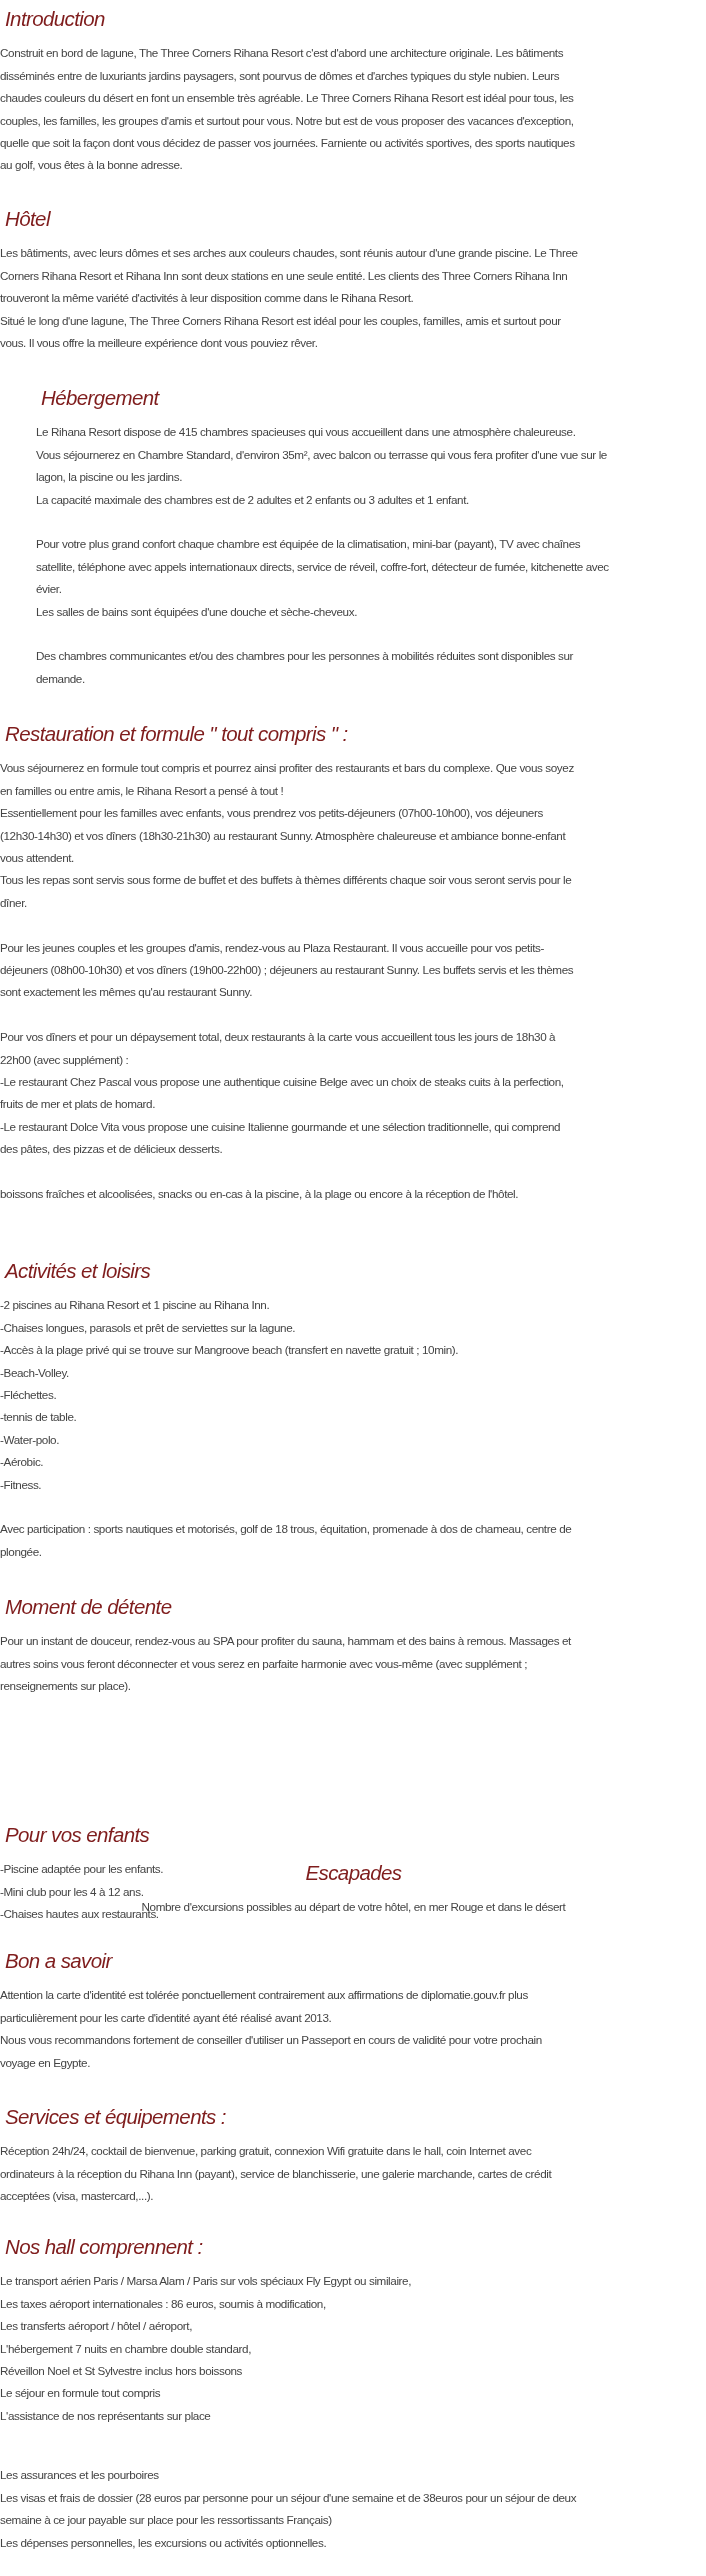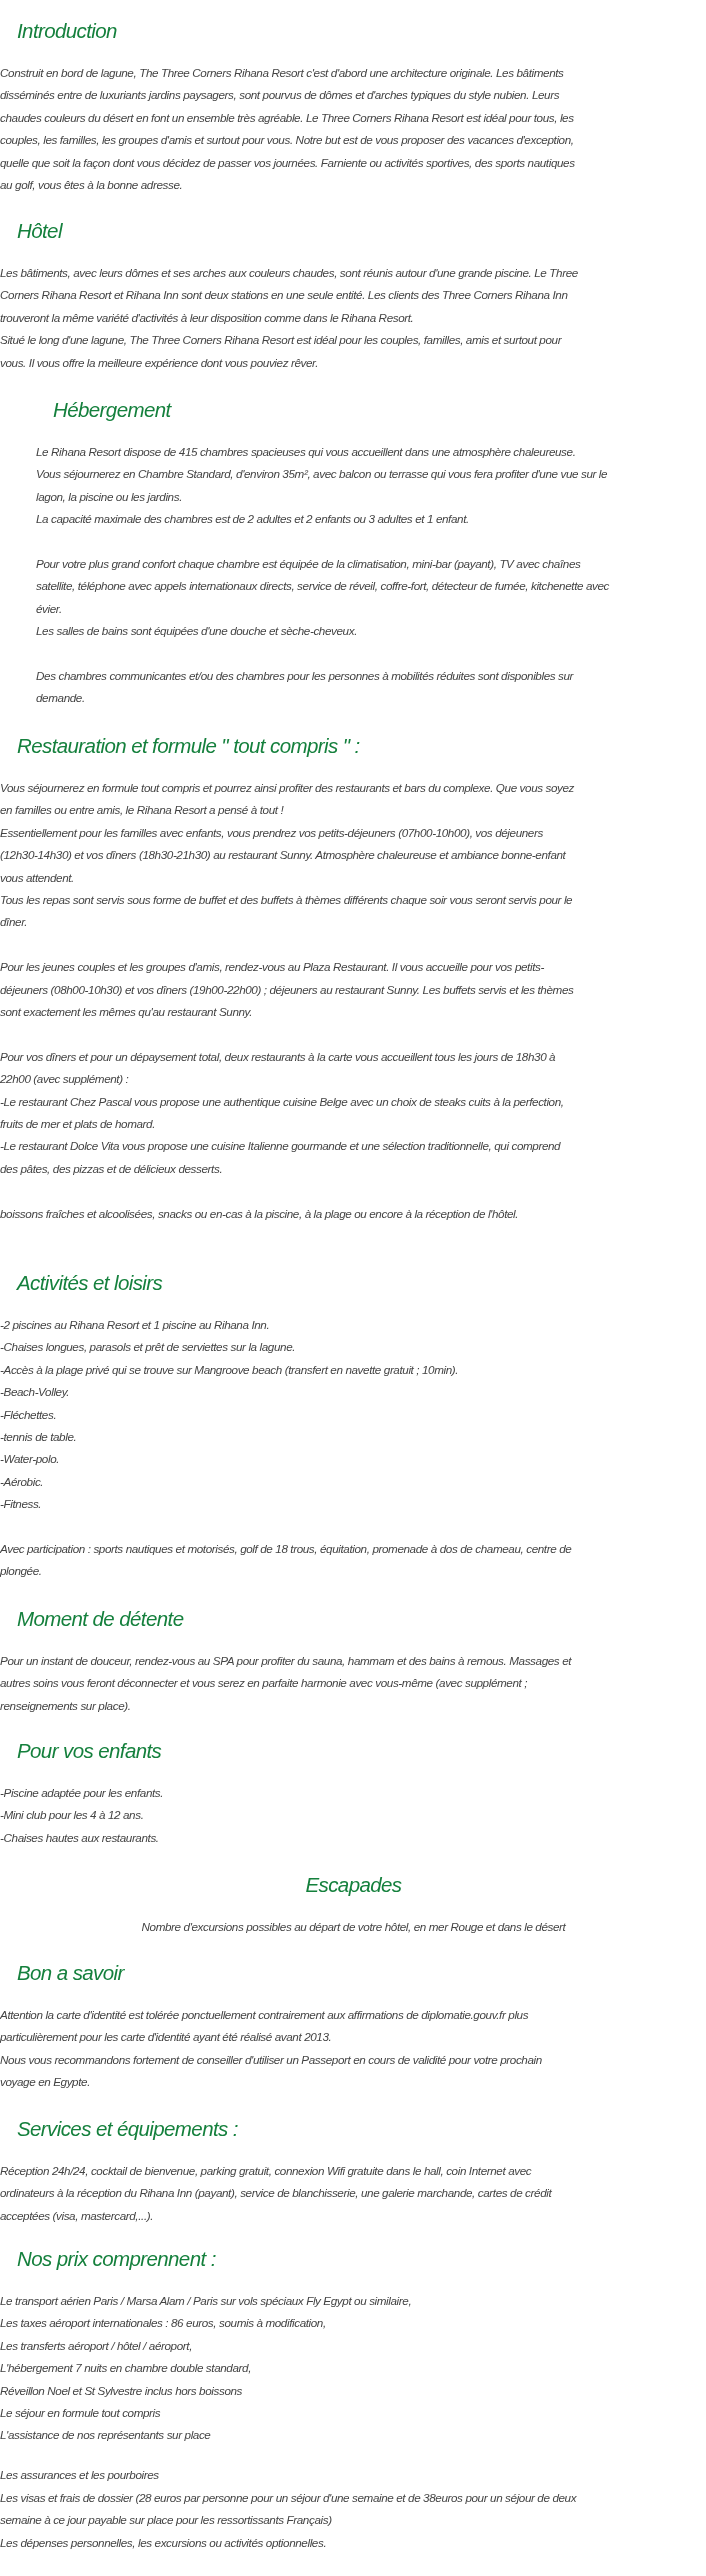--- a/index.html
+++ b/index.html
@@ -1,33 +1,32 @@
 <!DOCTYPE html>
 <html style="font-size:15px"><head>
 <meta charset="utf-8">
 <style>
   html, body { margin: 0; padding: 0; background: #ffffff; }
   body { width: 707px; height: 2576px; overflow: hidden; position: relative; }
   .page { position: absolute; left: 0; top: 0; width: 707px; }
   .section { position: absolute; left: 0; width: 707px; }
   h2 {
-    margin: 17px;
+    margin: 5px;
     font-family: "Liberation Sans", sans-serif;
     font-style: italic;
     font-weight: normal;
     font-size: 20.5px;
     line-height: 28px;
-    color: #15803d;
+    color: #7f1d1d;
     letter-spacing: -0.6px;
     white-space: nowrap;
   }
   .body {
     margin-top: 9.3px;
     font-family: "Liberation Sans", sans-serif;
-    font-style: italic;
     font-size: 11.7px;
     line-height: 22.4px;
     color: #444444;
     letter-spacing: -0.4px;
   }
   .body .gap { height: 22.4px; }
   .line { white-space: nowrap; display: block; }
 </style>
 </head>
 <body>
@@ -121,21 +120,21 @@
 
   <section class="section" style="top:1588px;">
     <h2>Moment de détente</h2>
     <div class="body">
       <span class="line">Pour un instant de douceur, rendez-vous au SPA pour profiter du sauna, hammam et des bains à remous. Massages et</span>
       <span class="line">autres soins vous feront déconnecter et vous serez en parfaite harmonie avec vous-même (avec supplément ;</span>
       <span class="line">renseignements sur place).</span>
     </div>
   </section>
 
-  <section class="section" style="top:1720px;">
+  <section class="section" style="top:1816px;">
     <h2>Pour vos enfants</h2>
     <div class="body">
       <span class="line">-Piscine adaptée pour les enfants.</span>
       <span class="line">-Mini club pour les 4 à 12 ans.</span>
       <span class="line">-Chaises hautes aux restaurants.</span>
     </div>
   </section>
 
   <section class="section" style="top:1854px;text-align:center;">
     <h2>Escapades</h2>
@@ -157,21 +156,21 @@
   <section class="section" style="top:2098px;">
     <h2>Services et équipements :</h2>
     <div class="body">
       <span class="line">Réception 24h/24, cocktail de bienvenue, parking gratuit, connexion Wifi gratuite dans le hall, coin Internet avec</span>
       <span class="line">ordinateurs à la réception du Rihana Inn (payant), service de blanchisserie, une galerie marchande, cartes de crédit</span>
       <span class="line">acceptées (visa, mastercard,...).</span>
     </div>
   </section>
 
   <section class="section" style="top:2228px;">
-    <h2>Nos prix comprennent :</h2>
+    <h2>Nos hall comprennent :</h2>
     <div class="body">
       <span class="line">Le transport aérien Paris / Marsa Alam / Paris sur vols spéciaux Fly Egypt ou similaire,</span>
       <span class="line">Les taxes aéroport internationales : 86 euros, soumis à modification,</span>
       <span class="line">Les transferts aéroport / hôtel / aéroport,</span>
       <span class="line">L'hébergement 7 nuits en chambre double standard,</span>
       <span class="line">Réveillon Noel et St Sylvestre inclus hors boissons</span>
       <span class="line">Le séjour en formule tout compris</span>
       <span class="line">L'assistance de nos représentants sur place</span>
     </div>
   </section>

